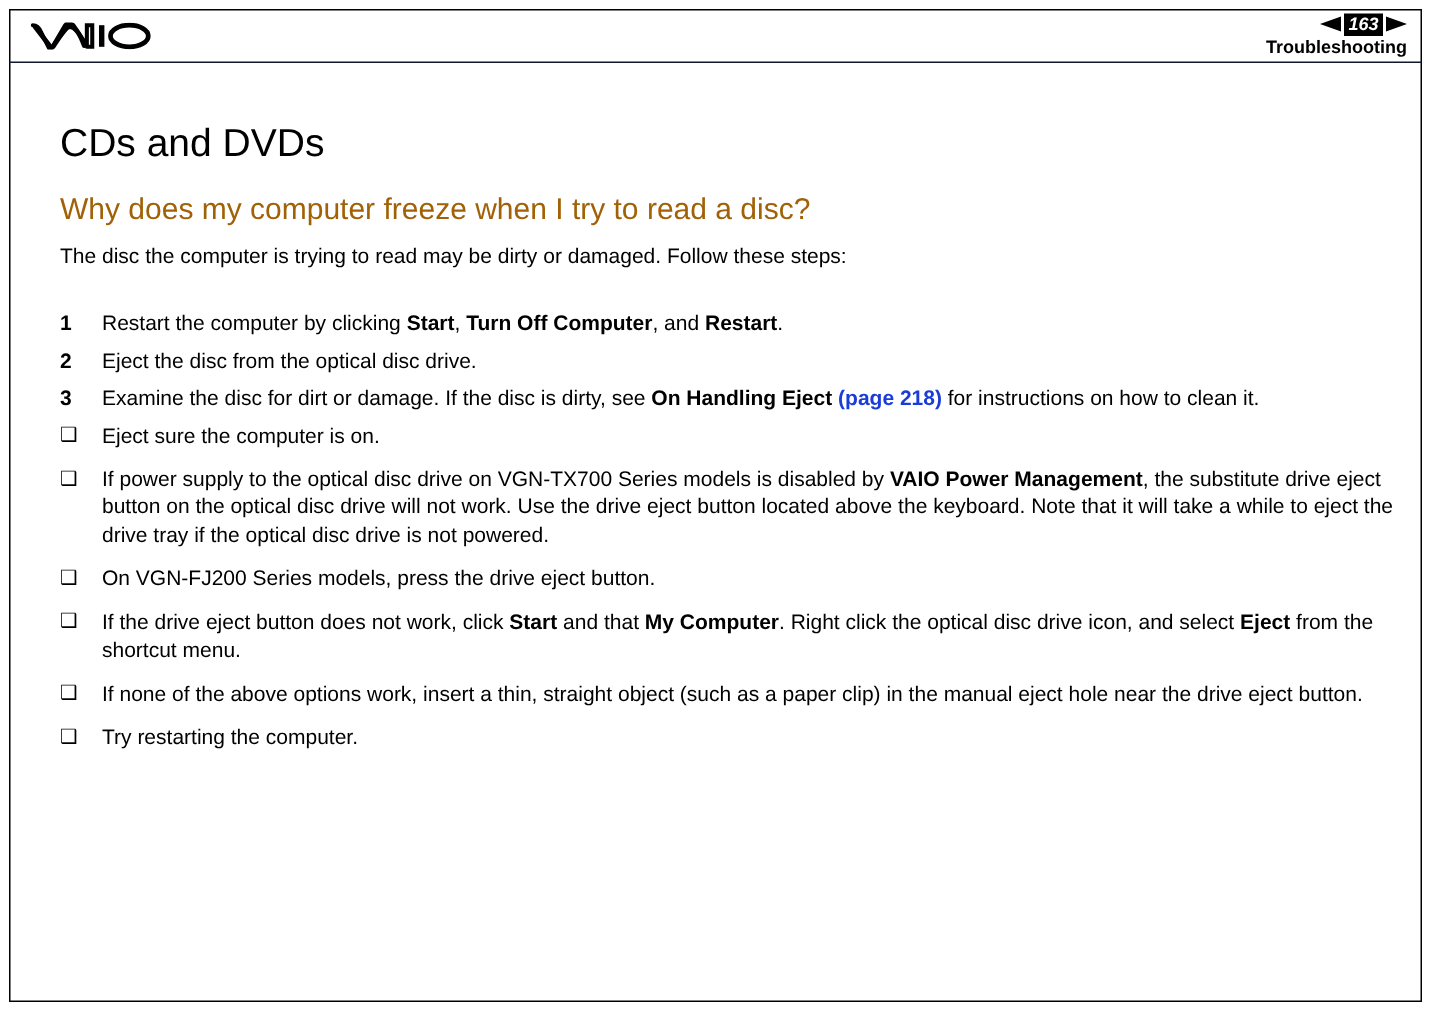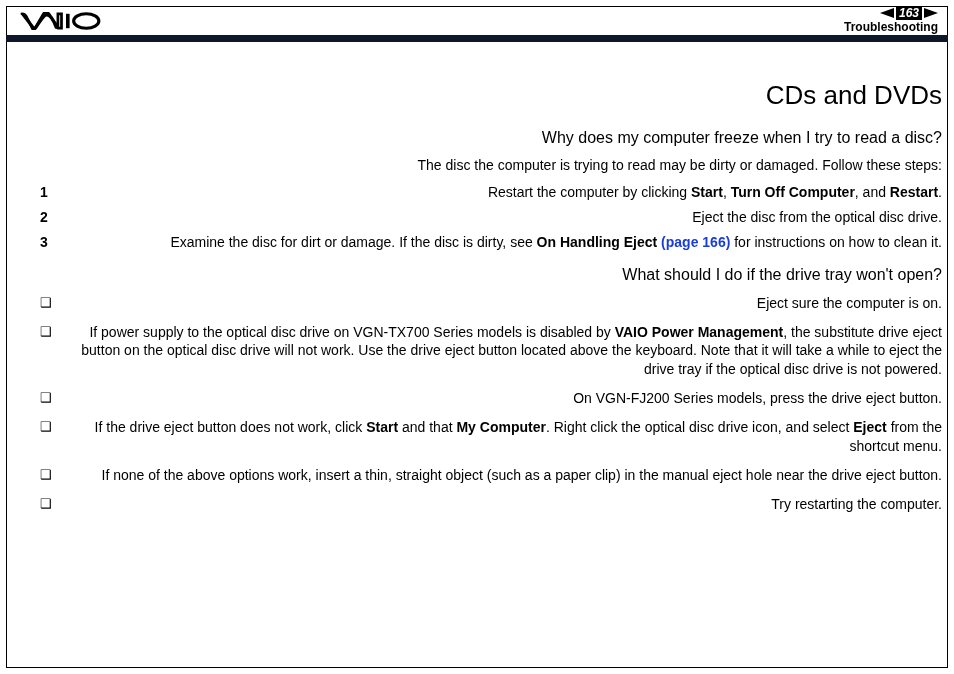--- a/index.html
+++ b/index.html
@@ -14,22 +14,23 @@
   }
   .page-border {
     position: absolute;
     top: 6px; left: 6px; right: 6px; bottom: 6px;
     border: 1px solid #000;
   }
   .header {
     position: absolute;
     top: 6px; left: 6px; right: 6px;
     height: 36px;
-    border-bottom: 7px solid #0f172a;
+    border-bottom: 1px solid #0f172a;
     display: flex;
+    align-items: center;
     justify-content: space-between;
     padding: 0 10px;
   }
   .logo {
     display: flex;
     align-items: center;
   }
   .logo svg { height: 18px; }
   .header-right {
     text-align: right;
@@ -69,38 +70,37 @@
   .section-label {
     font-weight: bold;
     font-size: 12px;
     margin-left: 39px;
   }
   .content {
     position: absolute;
     top: 80px;
     left: 40px;
     right: 12px;
-    text-align: right;
   }
   h1 {
     font-size: 26px;
     font-weight: normal;
     color: #000;
     margin-bottom: 18px;
   }
   h2 {
-    font-size: 16px;
+    font-size: 20px;
     font-weight: normal;
-    color: #000000;
+    color: #a16207;
     margin-bottom: 10px;
     margin-top: 14px;
   }
   .intro {
     font-size: 14px;
-    margin-bottom: 10px;
+    margin-bottom: 28px;
   }
   ol.numbered {
     list-style: none;
     counter-reset: step;
   }
   ol.numbered li {
     counter-increment: step;
     font-size: 14px;
     line-height: 1.35;
     margin-bottom: 6px;
@@ -161,25 +161,24 @@
   <h1>CDs and DVDs</h1>
 
   <h2>Why does my computer freeze when I try to read a disc?</h2>
   <p class="intro">The disc the computer is trying to read may be dirty or damaged. Follow these steps:</p>
   <ol class="numbered">
     <li>
       <span>Restart the computer by clicking </span><span class="bold">Start</span><span>, </span><span class="bold">Turn Off Computer</span><span>, and </span><span class="bold">Restart</span><span>.</span>
     </li>
     <li>Eject the disc from the optical disc drive.</li>
     <li>
-      <span>Examine the disc for dirt or damage. If the disc is dirty, see </span><span class="bold">On Handling Eject </span><span class="link">(page 166)</span><span> for instructions on how to clean it.</span>
+      <span>Examine the disc for dirt or damage. If the disc is dirty, see </span><span class="bold">On Handling Eject </span><span class="link">(page 218)</span><span> for instructions on how to clean it.</span>
     </li>
   </ol>
 
-  <h2>What should I do if the drive tray won't open?</h2>
   <ul class="checklist">
     <li>Eject sure the computer is on.</li>
     <li>
       <span>If power supply to the optical disc drive on VGN-TX700 Series models is disabled by </span><span class="bold">VAIO Power Management</span><span>, the substitute drive eject button on the optical disc drive will not work. Use the drive eject button located above the keyboard. Note that it will take a while to eject the drive tray if the optical disc drive is not powered.</span>
     </li>
     <li>On VGN-FJ200 Series models, press the drive eject button.</li>
     <li>
       <span>If the drive eject button does not work, click </span><span class="bold">Start</span><span> and that </span><span class="bold">My Computer</span><span>. Right click the optical disc drive icon, and select </span><span class="bold">Eject</span><span> from the shortcut menu.</span>
     </li>
     <li>If none of the above options work, insert a thin, straight object (such as a paper clip) in the manual eject hole near the drive eject button.</li>

